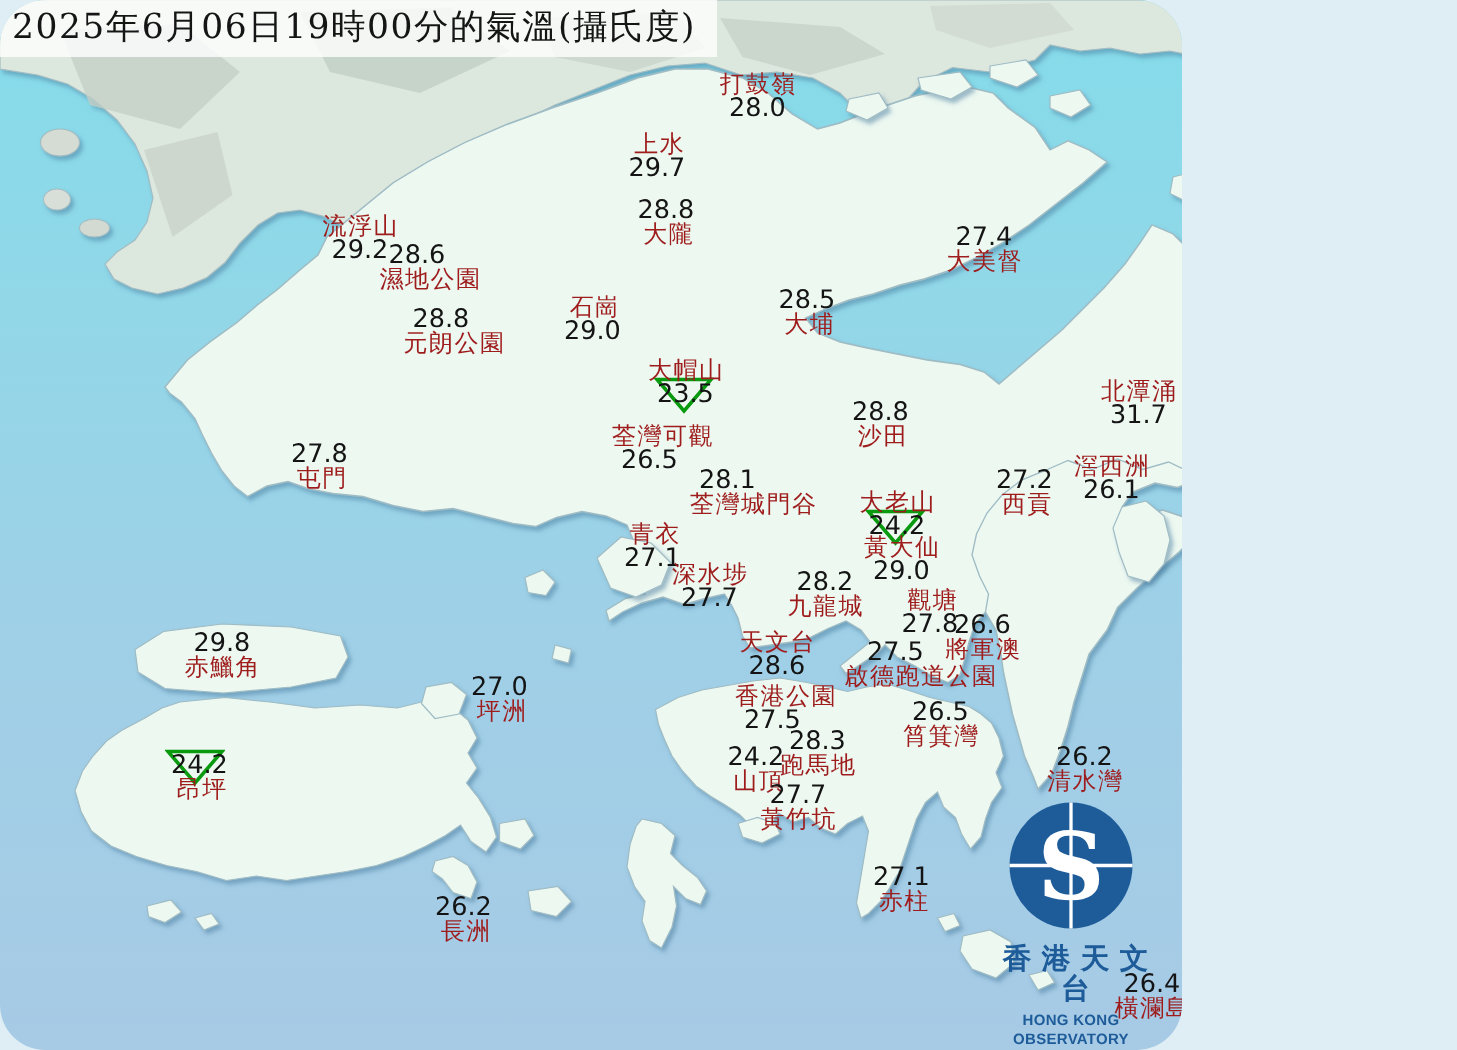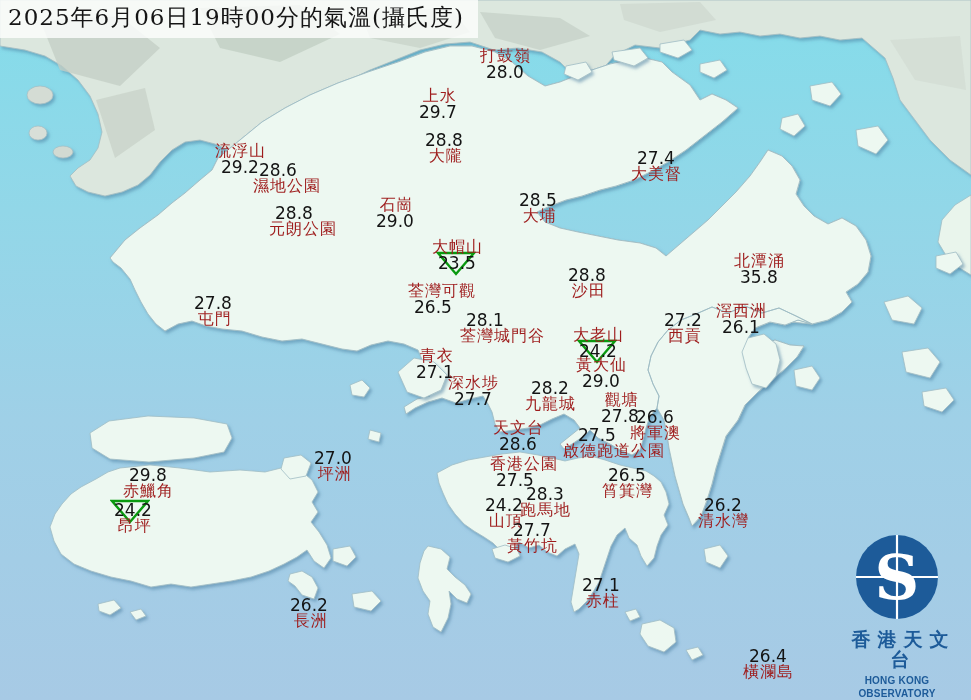--- a/index.html
+++ b/index.html
@@ -1,18 +1,19 @@
 <!DOCTYPE html>
 <html style="--name-red: #9e1c1c; --value-black: #141414; --logo-blue: #1d5b99;"><head>
 <meta charset="utf-8">
 <style>
   html,body{margin:0;padding:0;background:#dfeef5;}
   .stage{
-    position:relative;width:971px;height:700px;overflow:hidden;
+    position:relative;width:788px;height:700px;overflow:hidden;
     font-family:"DejaVu Sans","Liberation Sans",sans-serif;
+    border-radius:30px;
   }
   .stage svg.map{position:absolute;left:0;top:0;}
   
   .title-bar{
     position:absolute;left:0;top:0;z-index:30;
     background:rgba(253,254,253,0.82);
     padding:2px 14px 5px 8px;
     font-family:"DejaVu Serif","Liberation Serif",serif;
     font-size:23px;letter-spacing:1px;color:#151515;white-space:nowrap;
   }
@@ -269,21 +270,21 @@
       </div>
       <div class="station" style="left: 432px; top: 239px;">
         <span class="ln st-name">大帽山</span>
         <span class="ln st-value">23.5</span>
         <svg class="tri" width="40" height="25" style="left: 4px; top: 12px;">
           <polygon points="2,2 38,2 20,23" fill="none" stroke="#0a9a0f" stroke-width="2.4"></polygon>
         </svg>
       </div>
       <div class="station" style="left: 734px; top: 253px;">
         <span class="ln st-name">北潭涌</span>
-        <span class="ln st-value">35.8</span>
+        <span class="ln st-value">31.7</span>
       </div>
       <div class="station" style="left: 562px; top: 267px;">
         <span class="ln st-value">28.8</span>
         <span class="ln st-name">沙田</span>
       </div>
       <div class="station" style="left: 408px; top: 283px;">
         <span class="ln st-name">荃灣可觀</span>
         <span class="ln st-value">26.5</span>
       </div>
       <div class="station" style="left: 188px; top: 295px;">
@@ -322,21 +323,21 @@
         <span class="ln st-value">29.0</span>
       </div>
       <div class="station" style="left: 525px; top: 380px;">
         <span class="ln st-value">28.2</span>
         <span class="ln st-name">九龍城</span>
       </div>
       <div class="station" style="left: 595px; top: 392px;">
         <span class="ln st-name">觀塘</span>
         <span class="ln st-value">27.8</span>
       </div>
-      <div class="station" style="left: 123px; top: 421px; margin-top: 46px;">
+      <div class="station" style="left: 123px; top: 421px;">
         <span class="ln st-value">29.8</span>
         <span class="ln st-name">赤鱲角</span>
       </div>
       <div class="station" style="left: 493px; top: 420px;">
         <span class="ln st-name">天文台</span>
         <span class="ln st-value">28.6</span>
       </div>
       <div class="station" style="left: 630px; top: 409px;">
         <span class="ln st-value">26.6</span>
         <span class="ln st-name">將軍澳</span>

